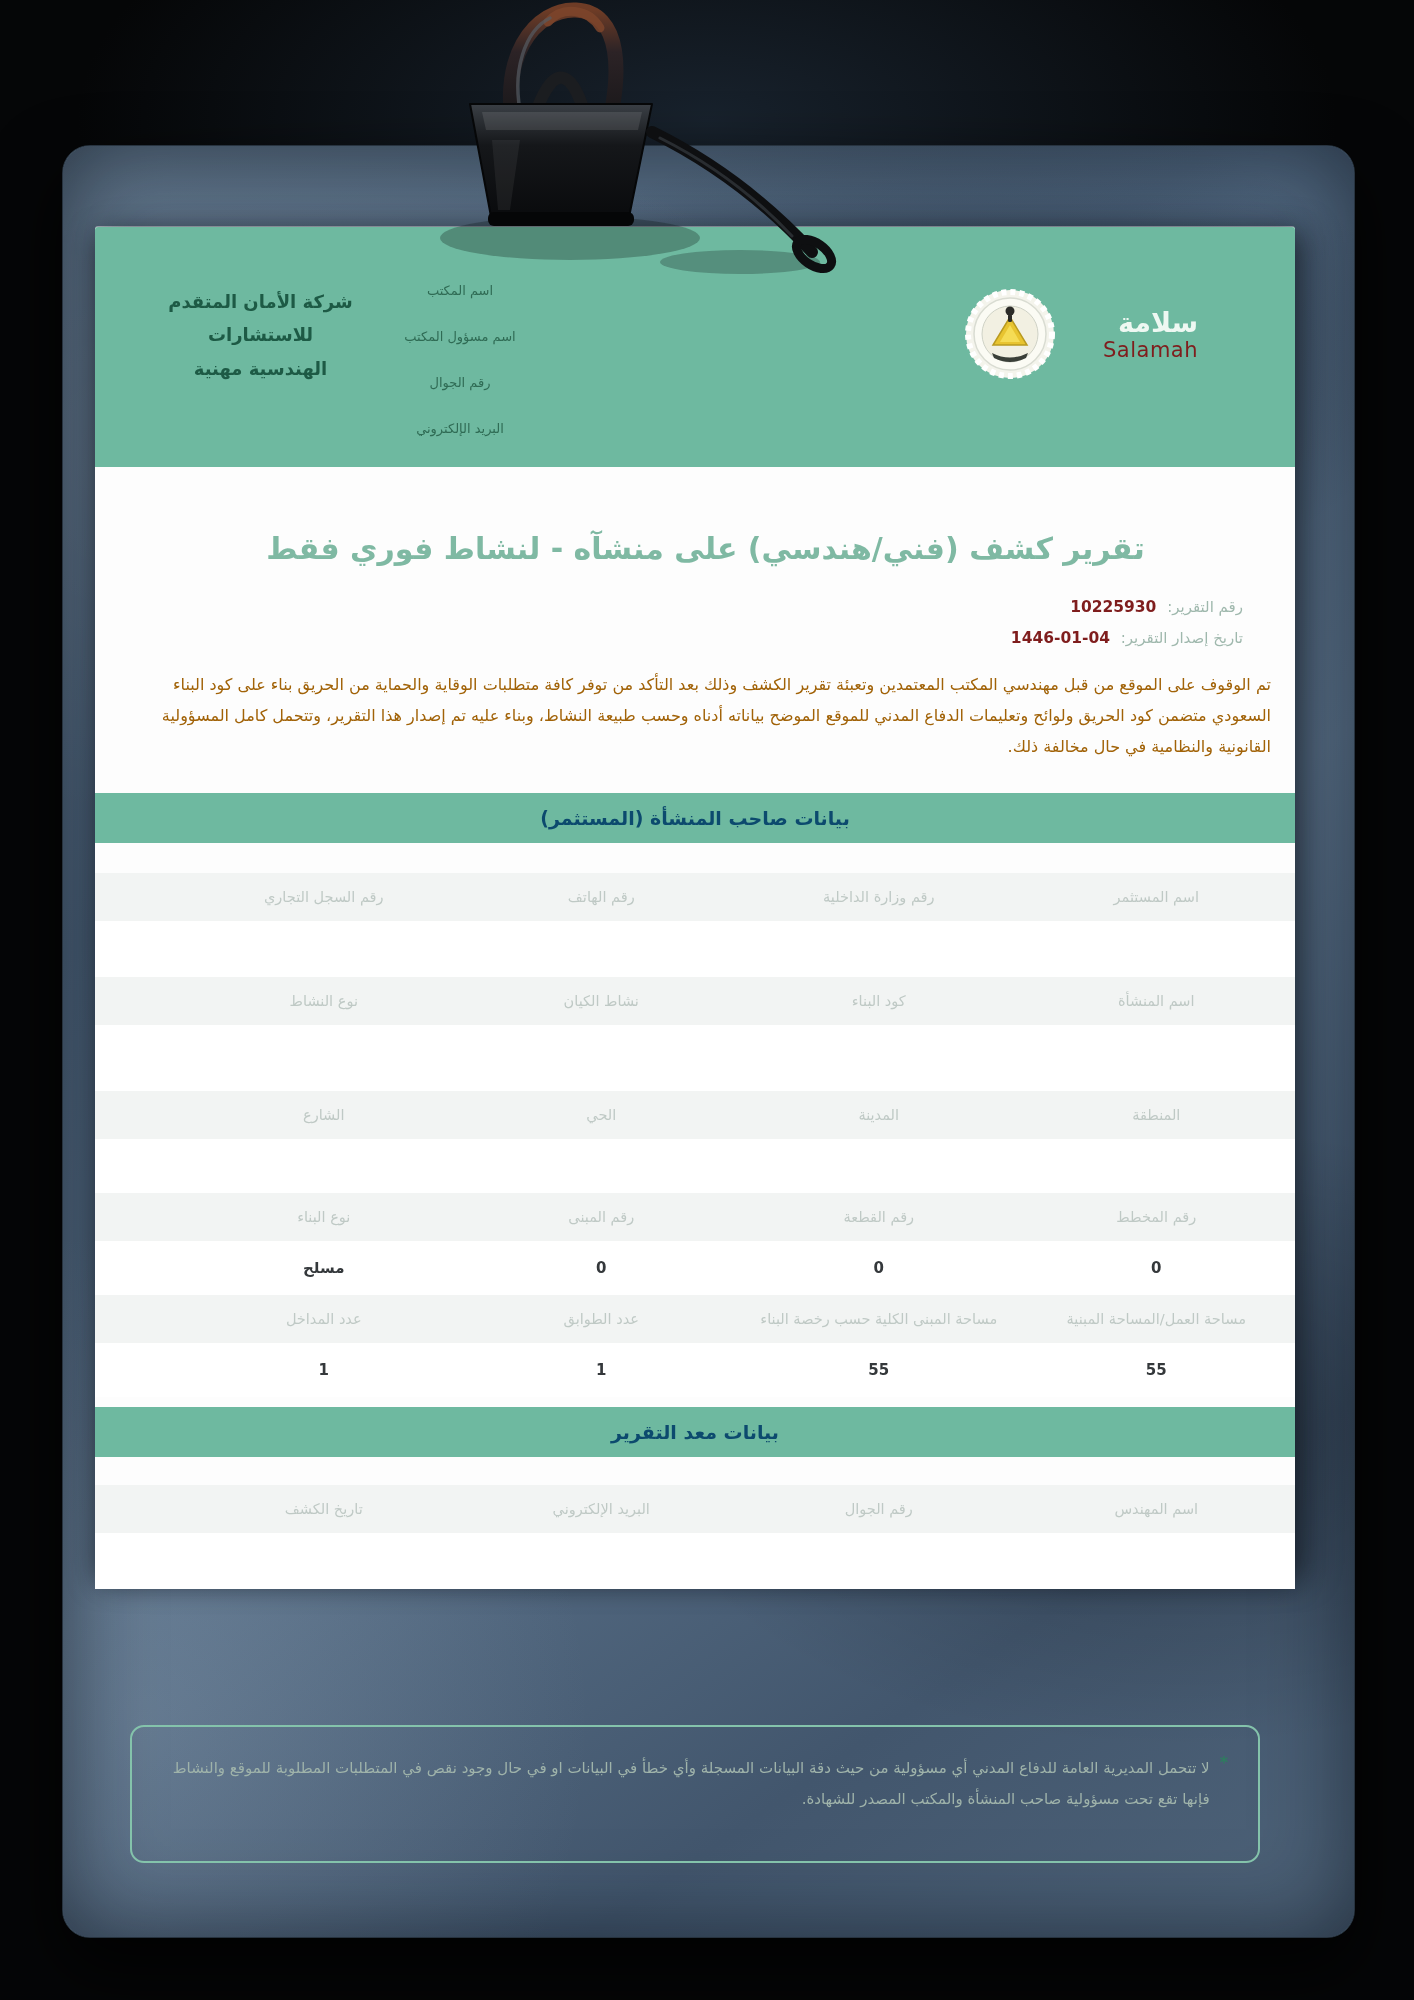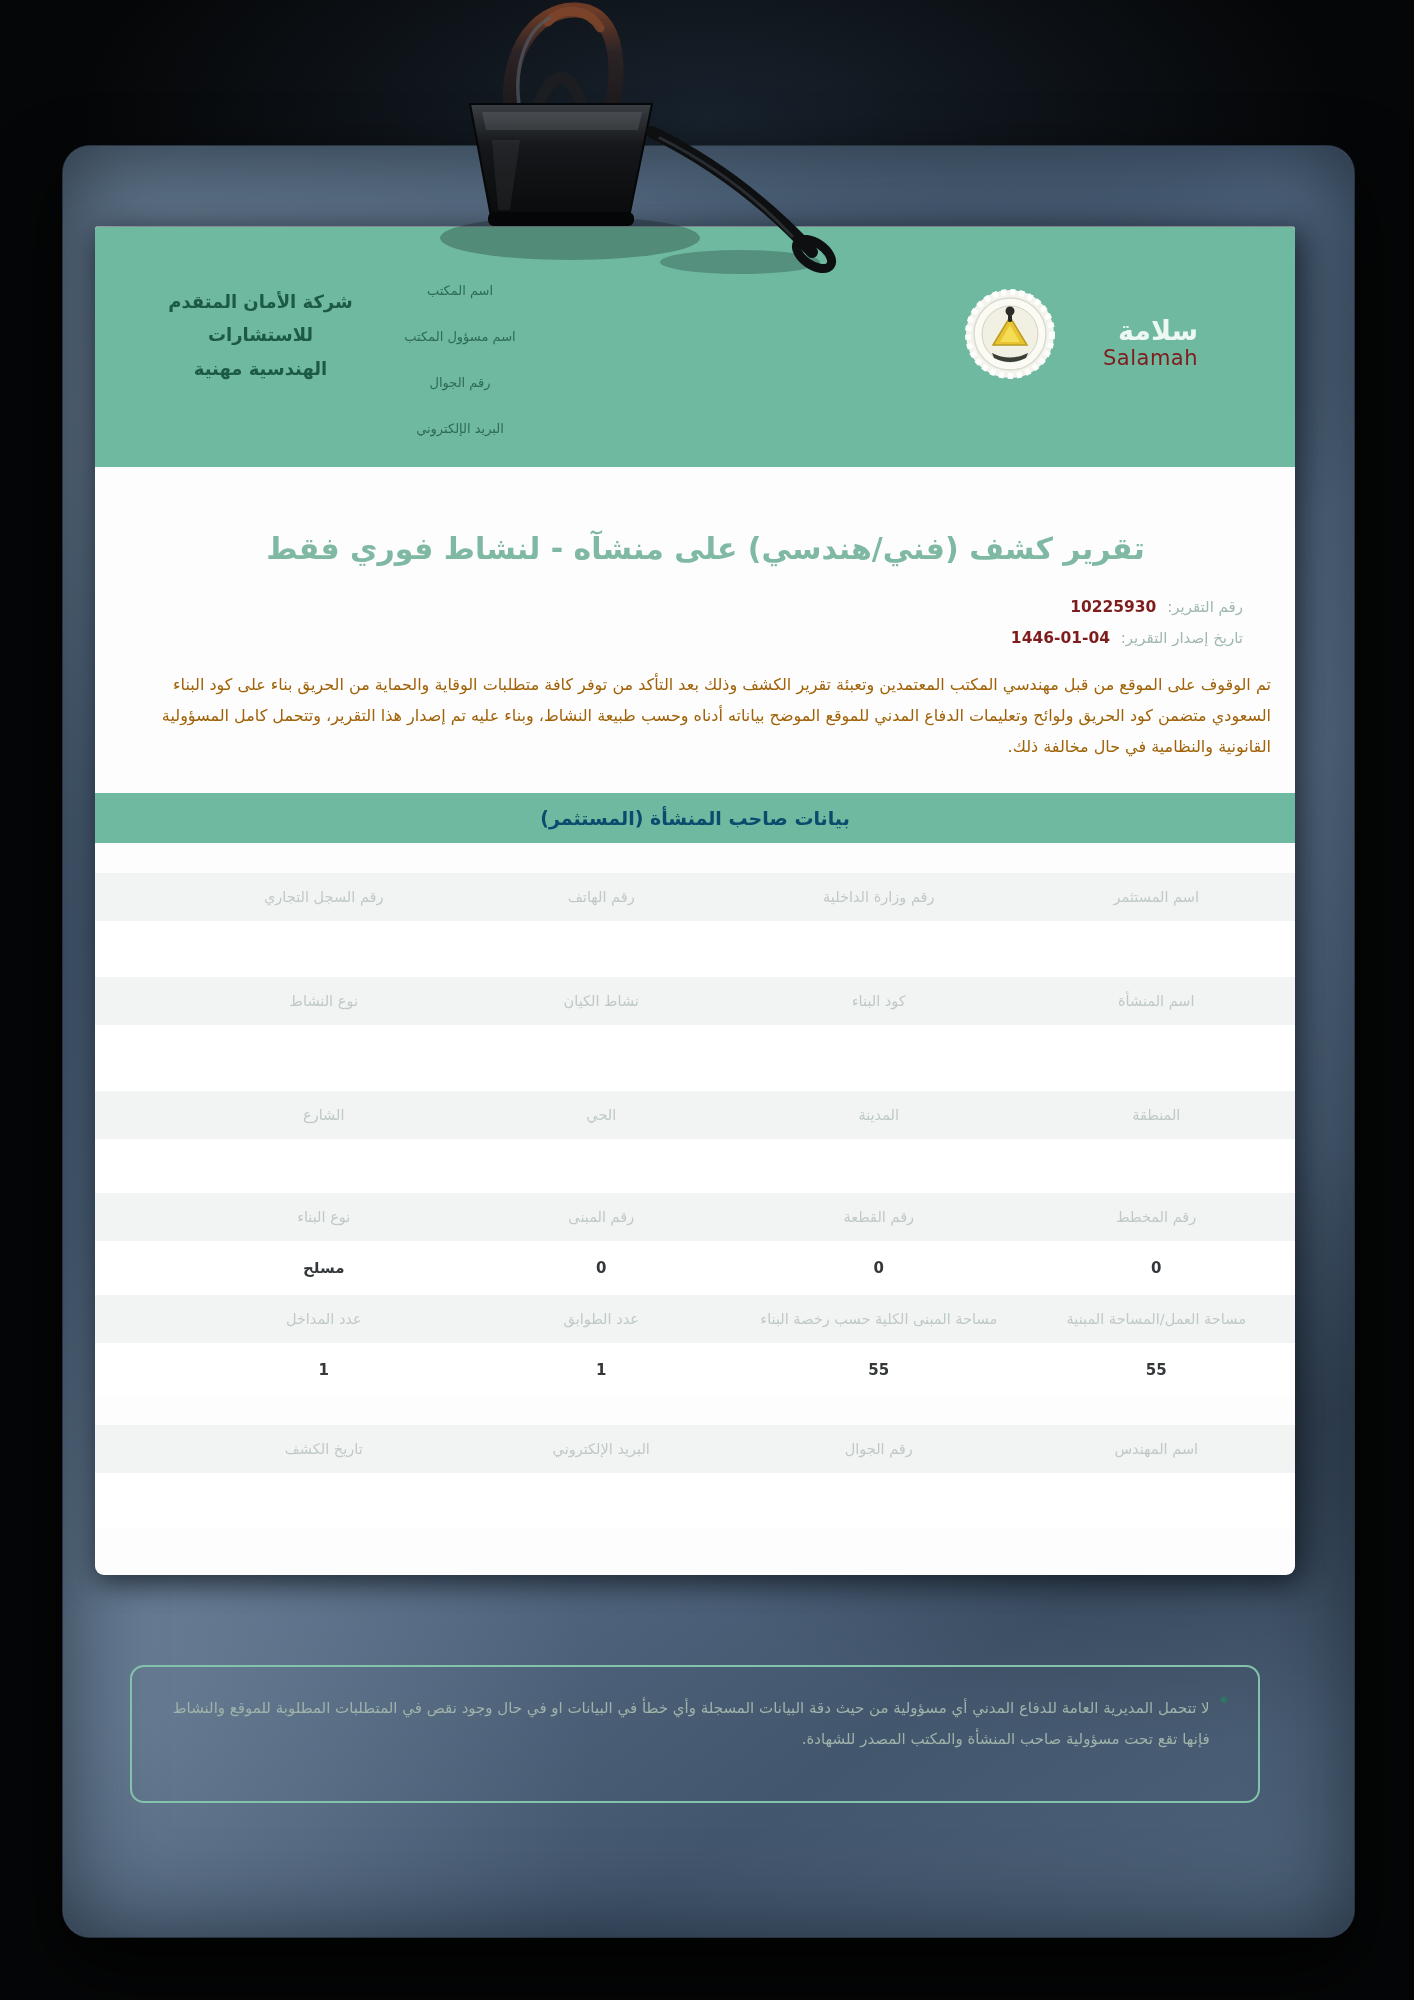--- a/index.html
+++ b/index.html
@@ -55,21 +55,21 @@
     position:absolute;left:18px;top:58px;width:295px;text-align:center;
     color:var(--green-dark-text);font-weight:bold;font-size:18px;line-height:1.85;
   }
   .office-fields{
     position:absolute;left:250px;top:56px;width:230px;text-align:center;direction:rtl;
   }
   .office-fields .fld{
     color:#2f6b54;font-size:13px;margin-bottom:31px;letter-spacing:.2px;
   }
   .brand-block{
-    position:absolute;left:1008px;top:88px;color:#eef8f2;direction:rtl;text-align:right;
+    position:absolute;left:1008px;top:80px;color:#eef8f2;direction:rtl;text-align:right;
   }
   .brand-ar{font-size:27px;font-weight:bold;line-height:1.15}
   .brand-en{font-size:21px;color:#7f1d1d;letter-spacing:.5px}
   .emblem{position:absolute;left:868px;top:60px;width:94px;height:94px}
 
   
   .doc{direction:rtl}
   .doc-title{
     margin-top:64px;text-align:center;color:var(--title-green);
     font-size:30px;font-weight:bold;letter-spacing:.2px;padding-left:21px;
@@ -239,20 +239,21 @@
         <div class="cell">عدد المداخل</div>
       </div>
       <div class="value-row" style="height:54px">
         <div class="cell">55</div>
         <div class="cell">55</div>
         <div class="cell">1</div>
         <div class="cell">1</div>
       </div>
     </div>
 
+    <div class="section-bar second">بيانات معد التقرير</div>
 
     <div class="tbl">
       <div class="gap-after-bar"></div>
       <div class="label-row">
         <div class="cell">اسم المهندس</div>
         <div class="cell">رقم الجوال</div>
         <div class="cell">البريد الإلكتروني</div>
         <div class="cell">تاريخ الكشف</div>
       </div>
       <div class="value-row">

